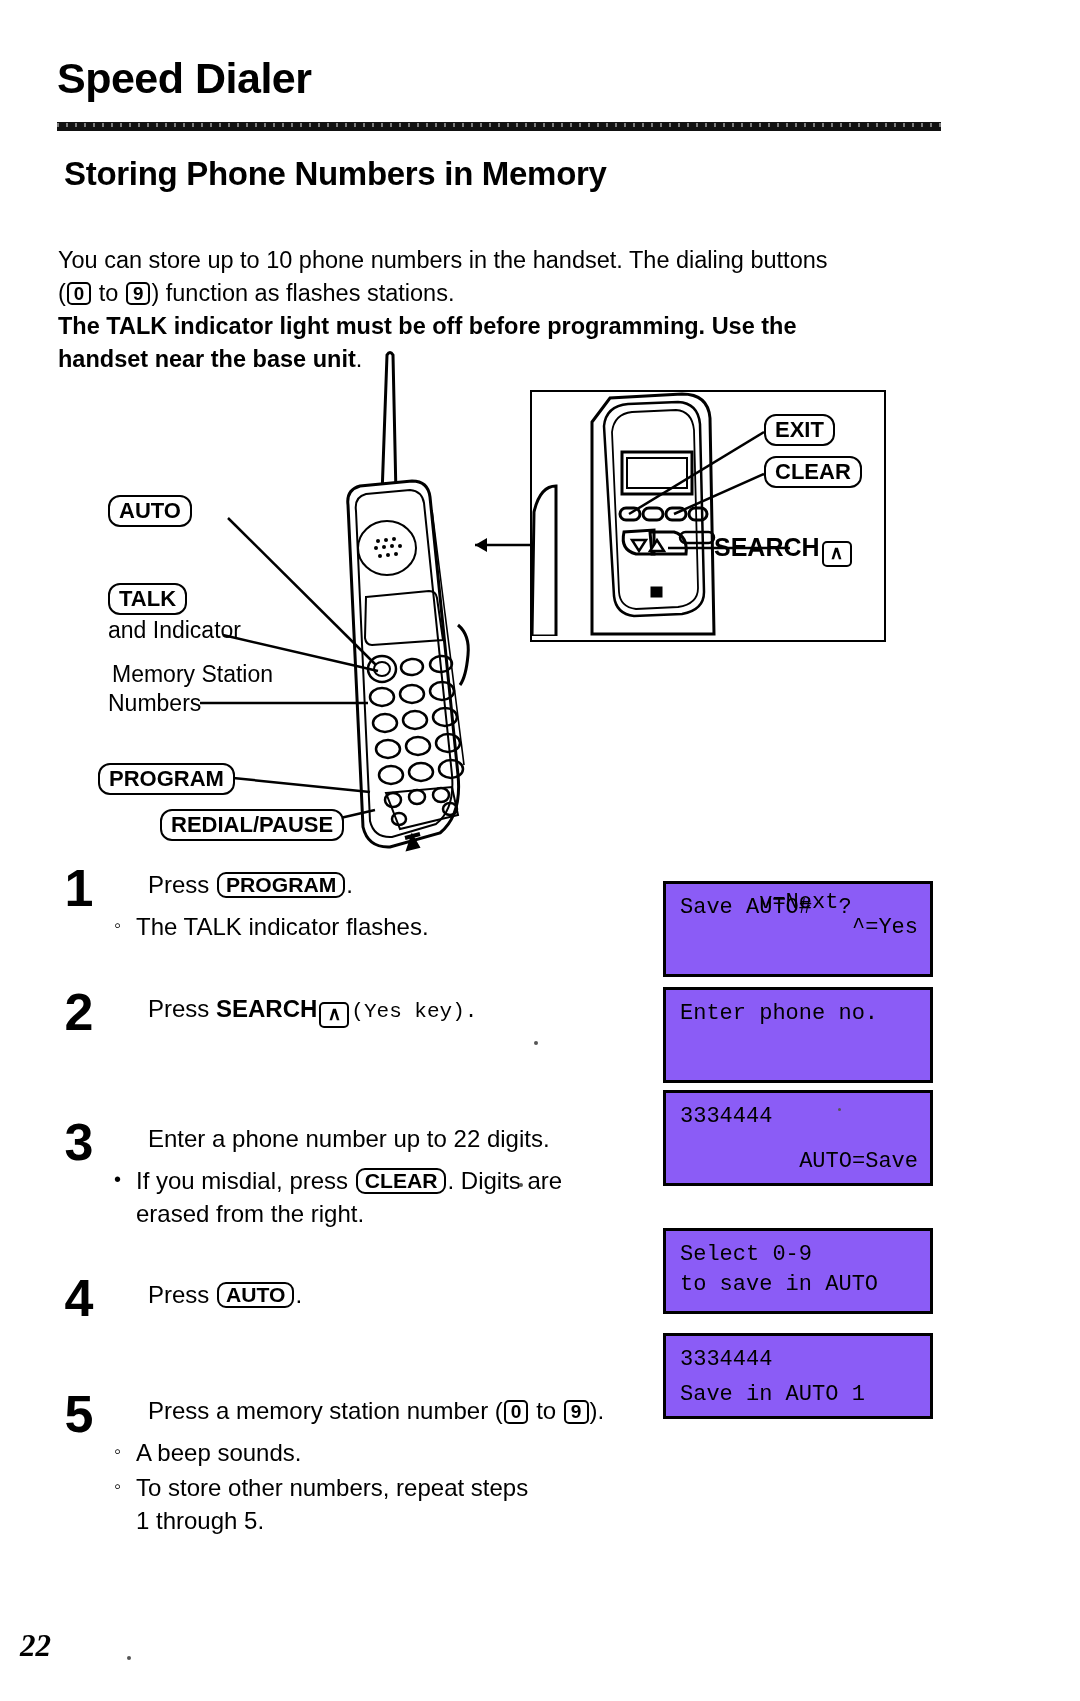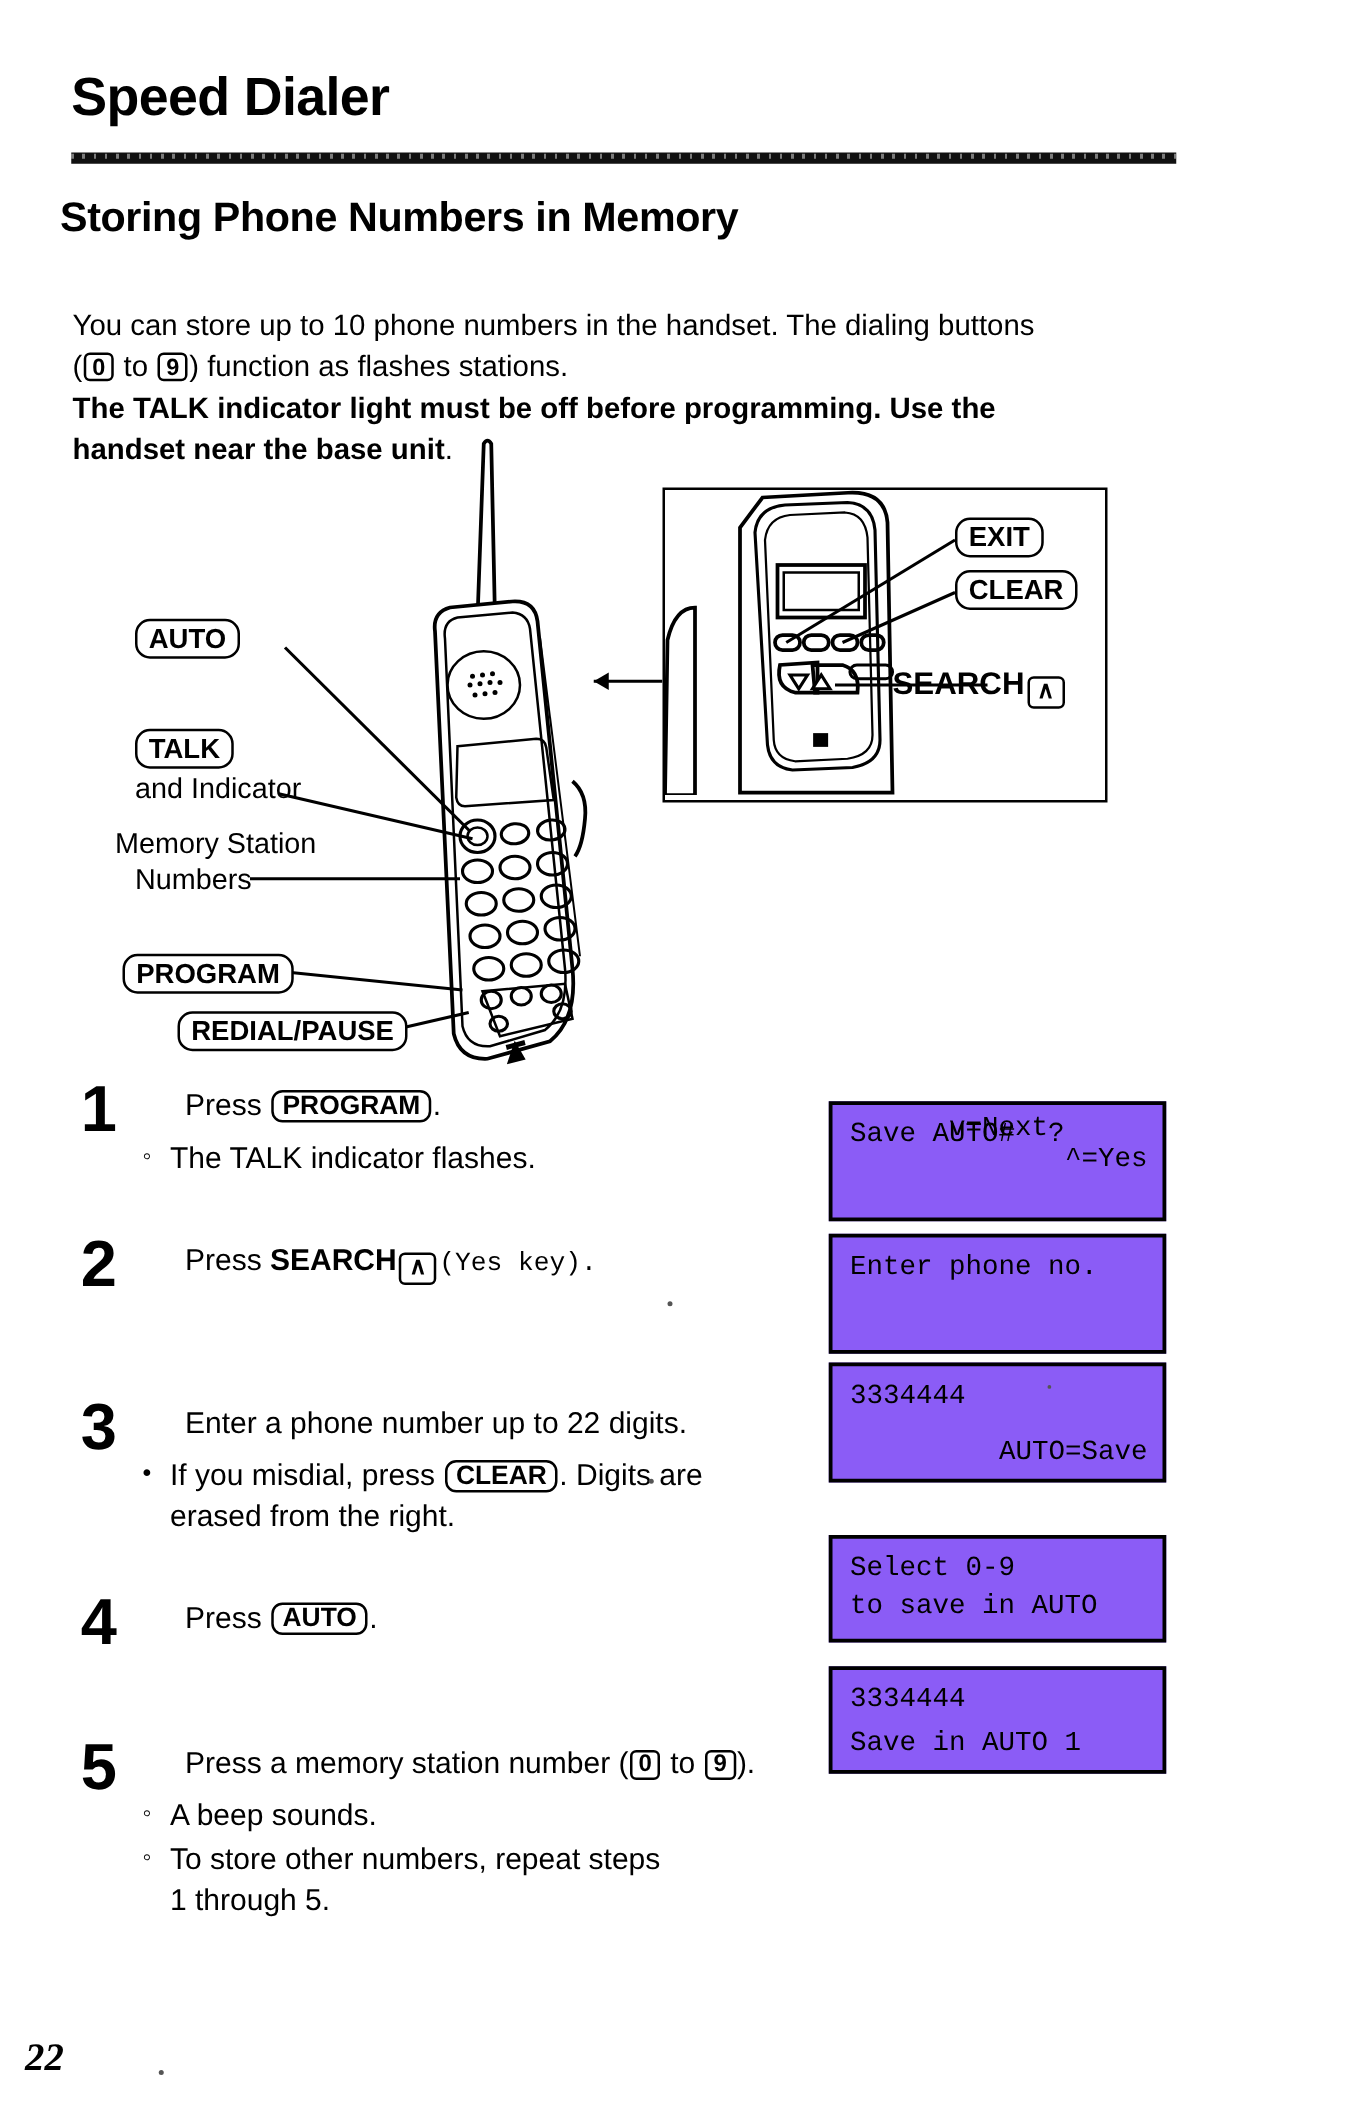--- a/index.html
+++ b/index.html
@@ -8,21 +8,21 @@
        -webkit-font-smoothing:none;}
   .page{position:absolute;inset:0;}
 
   
   .h-title{position:absolute;left:57px;top:57px;font-size:43px;font-weight:bold;
            letter-spacing:-0.5px;line-height:1;}
   .rule{position:absolute;left:57px;top:122px;width:884px;height:9px;background:#111;}
   .rule::after{content:"";position:absolute;left:0;top:1px;width:100%;height:4px;
                background:repeating-linear-gradient(90deg,#fff 0 2px,transparent 2px 9px);
                opacity:.45;}
-  .h-sub{position:absolute;left:48px;top:155px;font-size:33px;font-weight:bold;
+  .h-sub{position:absolute;left:64px;top:155px;font-size:33px;font-weight:bold;
          letter-spacing:-0.3px;}
 
   
   .intro{position:absolute;left:58px;top:244px;width:890px;font-size:23.5px;
          line-height:33px;}
   .intro .b{font-weight:bold;}
 
   
   .key{display:inline-block;border:2px solid #000;border-radius:9px;
        padding:0 7px;font-weight:bold;line-height:1.02;font-size:.88em;
@@ -205,24 +205,24 @@
       <div class="lbl-box" style="left:232px;top:64px;">CLEAR</div>
     </div>
 
     <div class="searchlbl" style="left:654px;top:188px;">
       <span>SEARCH</span><span class="arrowkey">∧</span>
     </div>
 
     <div class="lbl-box" style="left:48px;top:150px;">AUTO</div>
     <div class="lbl-box" style="left:48px;top:238px;">TALK</div>
     <div class="lbl" style="left:48px;top:272px;">and Indicator</div>
-    <div class="lbl" style="left:32px;top:316px;">Memory Station</div>
+    <div class="lbl" style="left:52px;top:316px;">Memory Station</div>
     <div class="lbl" style="left:48px;top:345px;">Numbers</div>
     <div class="lbl-box" style="left:38px;top:418px;">PROGRAM</div>
-    <div class="lbl-box" style="left:82px;top:464px;">REDIAL/PAUSE</div>
+    <div class="lbl-box" style="left:100px;top:464px;">REDIAL/PAUSE</div>
   </div>
 
   <div class="steps">
 
     <div class="step" style="height:120px;">
       <div class="num">1</div>
       <div class="stext"><span>Press </span><span class="key">PROGRAM</span><span>.</span></div>
       <div class="bullets">
         <div class="bul"><span class="dot">◦</span><span>The TALK indicator flashes.</span></div>
       </div>

